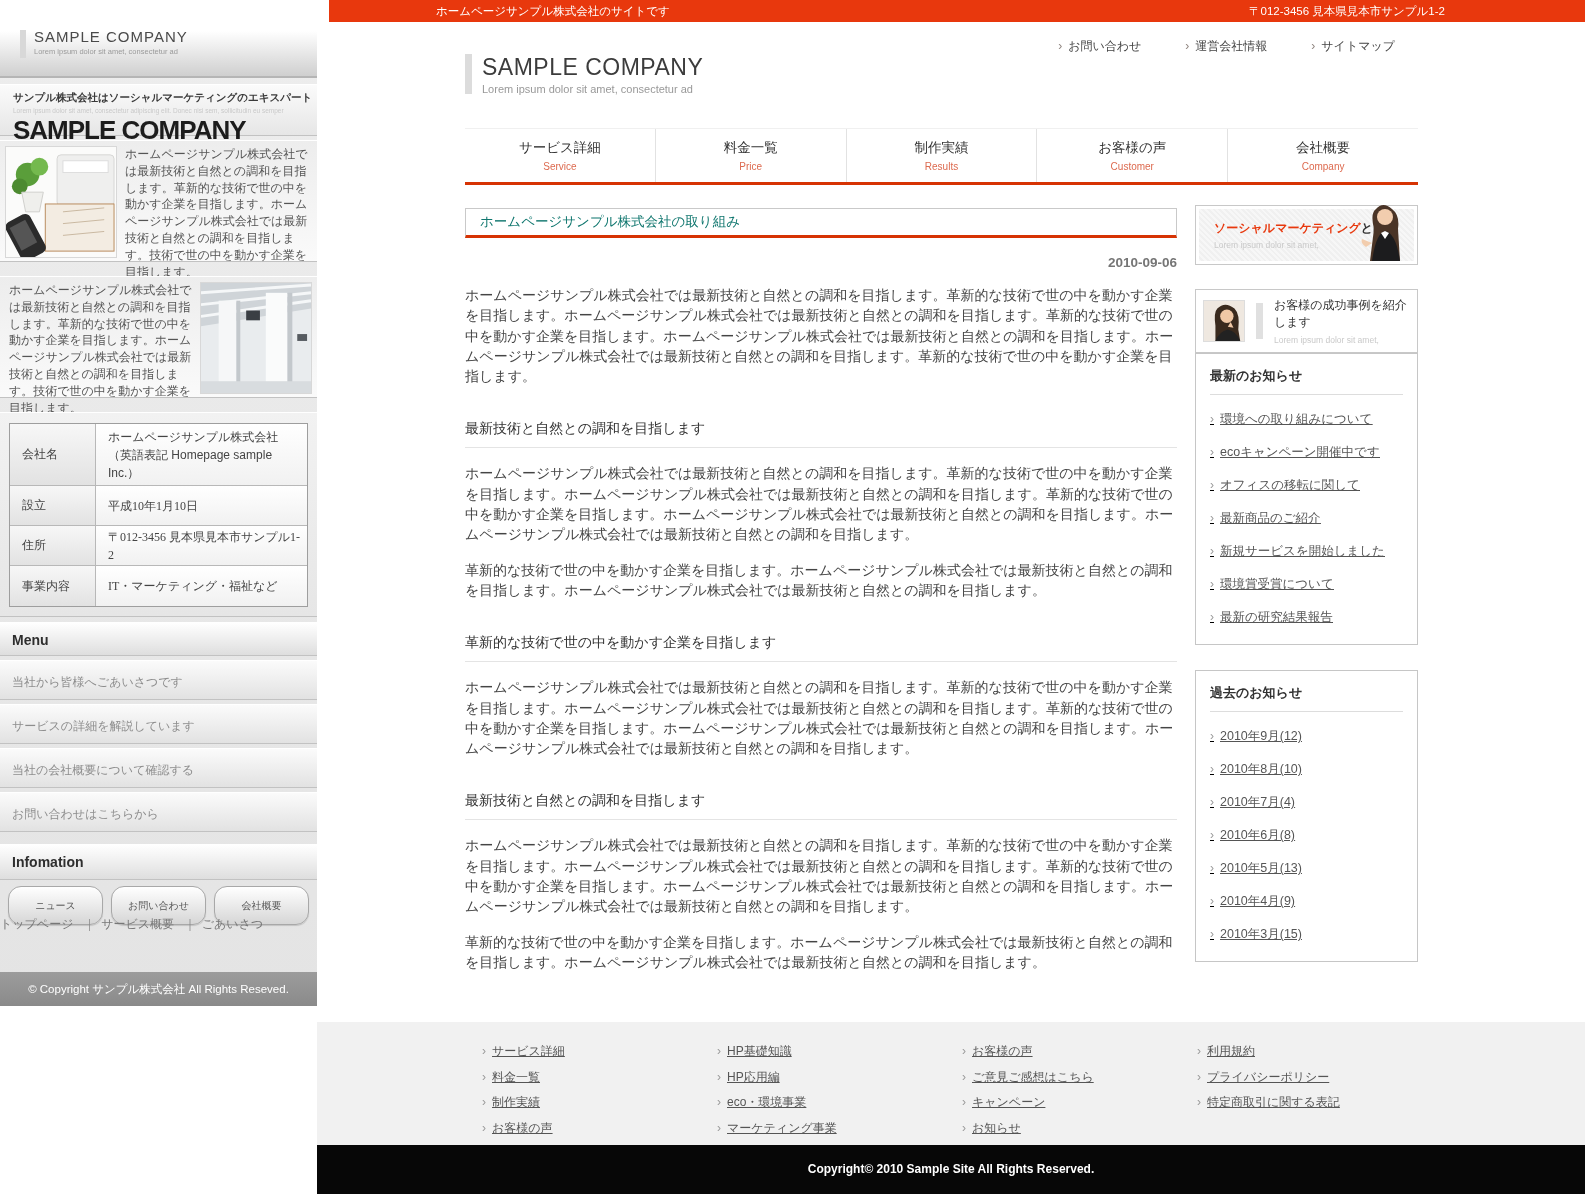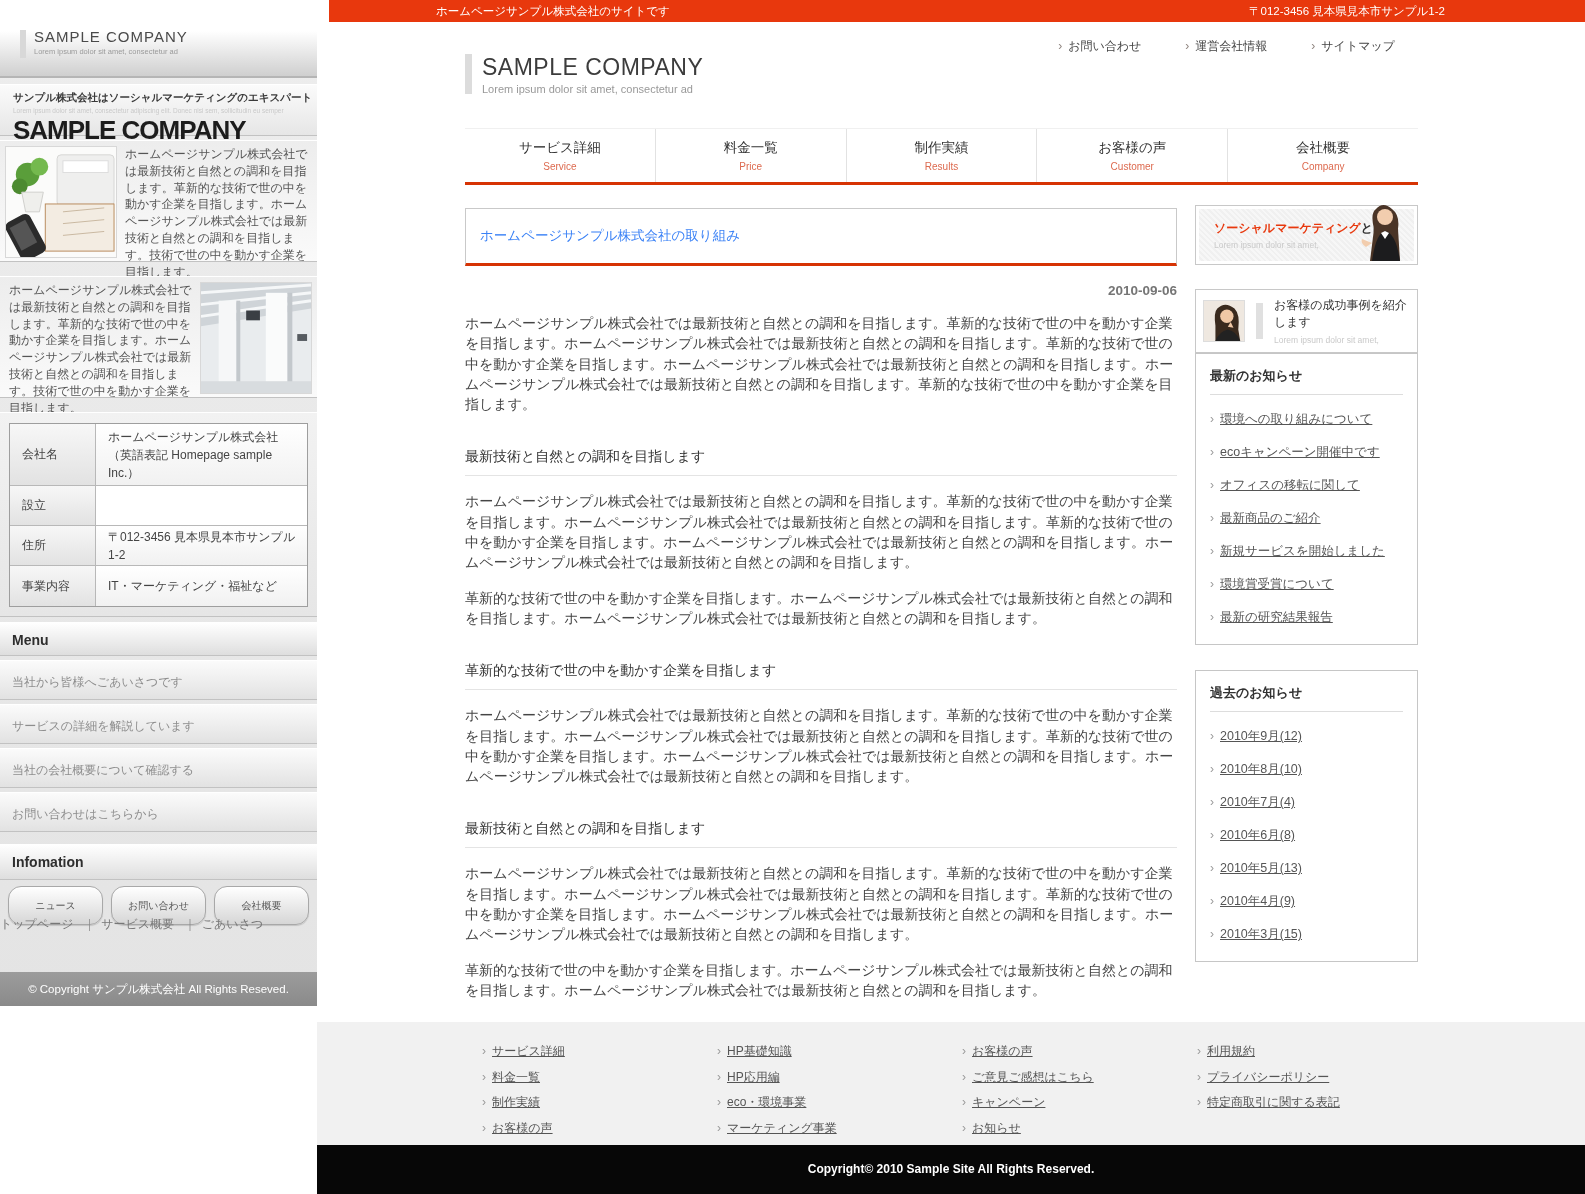--- a/index.html
+++ b/index.html
@@ -33,21 +33,21 @@
   .sb-tablewrap { top:412px; height:205px; background:linear-gradient(#f2f2f2,#e6e6e6); padding:10px 9px; }
   .sb-table { border:1px solid #9e9e9e; background:#fff; }
   .sb-row { display:flex; border-bottom:1px solid #b8b8b8; }
   .sb-row:last-child { border-bottom:none; }
   .sb-cell-l { width:86px; flex:none; display:flex; align-items:center; padding-left:12px;
     background:linear-gradient(#f7f7f7,#e2e2e2); border-right:1px solid #b8b8b8;
     font-size:12px; color:#444; }
   .sb-cell-v { flex:1; display:flex; align-items:center; padding:6px 4px 6px 12px;
     background:linear-gradient(#ffffff,#f1f1f1); font-size:12px; color:#444;
     white-space:pre-line; line-height:1.5; }
-  .sb-r0 { height:62px; } .sb-rs { height:40px; }
+  .sb-r0 { height:62px; } .sb-rs { height:40px;font-family:Liberation Serif, serif; }
   .sb-heading { padding:9px 0 0 12px; font-size:14px; font-weight:bold; color:#2e2e2e;
     background:linear-gradient(#ffffff,#dedede); }
   .sb-menuh { top:622px; height:34px; }
   .sb-infoh { top:844px; height:36px; }
   .sb-menu-item { height:40px; padding:13px 0 0 12px; font-size:12px; color:#8d8d8d;
     background:linear-gradient(#fbfbfb,#e2e2e2); cursor:pointer; }
   .sb-btns { top:886px; height:40px; background:none; border:none; display:flex; gap:8px; padding:0 8px; }
   .sb-btn { flex:1; height:39px; border:1px solid #a8a8a8; border-radius:13px;
     background:linear-gradient(#ffffff,#d6d6d6); font-size:10px; color:#555;
     display:flex; align-items:center; justify-content:center; cursor:pointer;
@@ -75,21 +75,21 @@
     display:flex; background:#fff; border-top:1px solid #f0f0f0; }
   .tab { flex:1; text-align:center; padding-top:10px; border-left:1px solid #e2e2e2; cursor:pointer; }
   .tab:first-child { border-left:none; }
   .tab-jp { font-size:13.5px; color:#333; }
   .tab-en { font-size:10px; color:#dd6a4f; margin-top:4px; }
   .nav-line { position:absolute; left:465px; top:182px; width:953px; height:3px; background:#d63304; }
 
   
   .article { position:absolute; left:465px; top:208px; width:712px; }
   .a-titlebox { border:1px solid #c9c9c9; border-bottom:3px solid #d63304;
-    padding:18px 14px; font-size:13.5px; color:#3b82f6; background:#fff; }
+    padding:4px 14px; font-size:13.5px; color:#0f766e; background:#fff; }
   .a-date { text-align:right; font-size:13.5px; font-weight:bold; color:#757575; margin-top:17px; }
   .article p { font-size:14px; color:#454545; line-height:1.45; margin-top:15px; }
   .article h3 { font-size:14px; font-weight:normal; color:#333; margin-top:34px;
     padding-bottom:9px; border-bottom:1px solid #e4e4e4; }
   .pager { margin-top:56px; text-align:center; font-size:13.5px; color:#333; }
   .pager .gap { display:inline-block; width:40px; }
   .arrow { color:#333; }
 
   
   .rightcol { position:absolute; left:1195px; top:205px; width:223px; }
@@ -102,21 +102,21 @@
   .b1-img { position:absolute; right:2px; bottom:0; }
   .banner2 { margin-top:24px; border:1px solid #c8c8c8; padding:7px; background:#fff;
     display:flex; align-items:center; cursor:pointer; }
   .b2-photo { width:42px; height:42px; flex:none; border:1px solid #ddd; background:#f4efe9; }
   .b2-bar { width:7px; height:36px; background:#e0e0e0; margin:0 11px; flex:none; }
   .b2-title { font-size:12px; color:#333; }
   .b2-lorem { font-size:8.5px; color:#c9c9c9; margin-top:4px; }
   .newsbox { border:1px solid #c6c6c6; background:#fff; padding:13px 14px 18px; }
   .nb-title { font-size:13px; font-weight:bold; color:#333; padding-bottom:9px;
     border-bottom:1px solid #ddd; }
-  .nb-item { margin-top:16px; font-size:12.5px; }
+  .nb-item { margin-top:16px; font-size:12.5px;text-decoration:underline; }
   .nb-item .mk { color:#9a9a9a; }
   .archivebox { margin-top:25px; }
 
   
   .footer { position:absolute; left:317px; top:990px; width:1268px; height:155px; background:#f1f1f1;margin-top:32px; }
   .f-col { position:absolute; top:21px; }
   .f-item { margin-bottom:8.5px; font-size:12px; }
   .f-item .mk { color:#9a9a9a; }
   .blackbar { position:absolute; left:317px; top:1145px; width:1268px; height:49px;
     background:#070707; color:#fff; font-size:12px; font-weight:bold;
@@ -184,20 +184,21 @@
 
     <div class="sb-panel sb-tablewrap">
       <div class="sb-table">
         <div class="sb-row sb-r0">
           <div class="sb-cell-l">会社名</div>
           <div class="sb-cell-v">ホームページサンプル株式会社
 （英語表記 Homepage sample Inc.）</div>
         </div>
         <div class="sb-row sb-rs">
           <div class="sb-cell-l">設立</div>
+          <div class="sb-cell-v">平成10年1月10日</div>
         </div>
         <div class="sb-row sb-rs">
           <div class="sb-cell-l">住所</div>
           <div class="sb-cell-v">〒012-3456 見本県見本市サンプル1-2</div>
         </div>
         <div class="sb-row sb-rs">
           <div class="sb-cell-l">事業内容</div>
           <div class="sb-cell-v">IT・マーケティング・福祉など</div>
         </div>
       </div>

